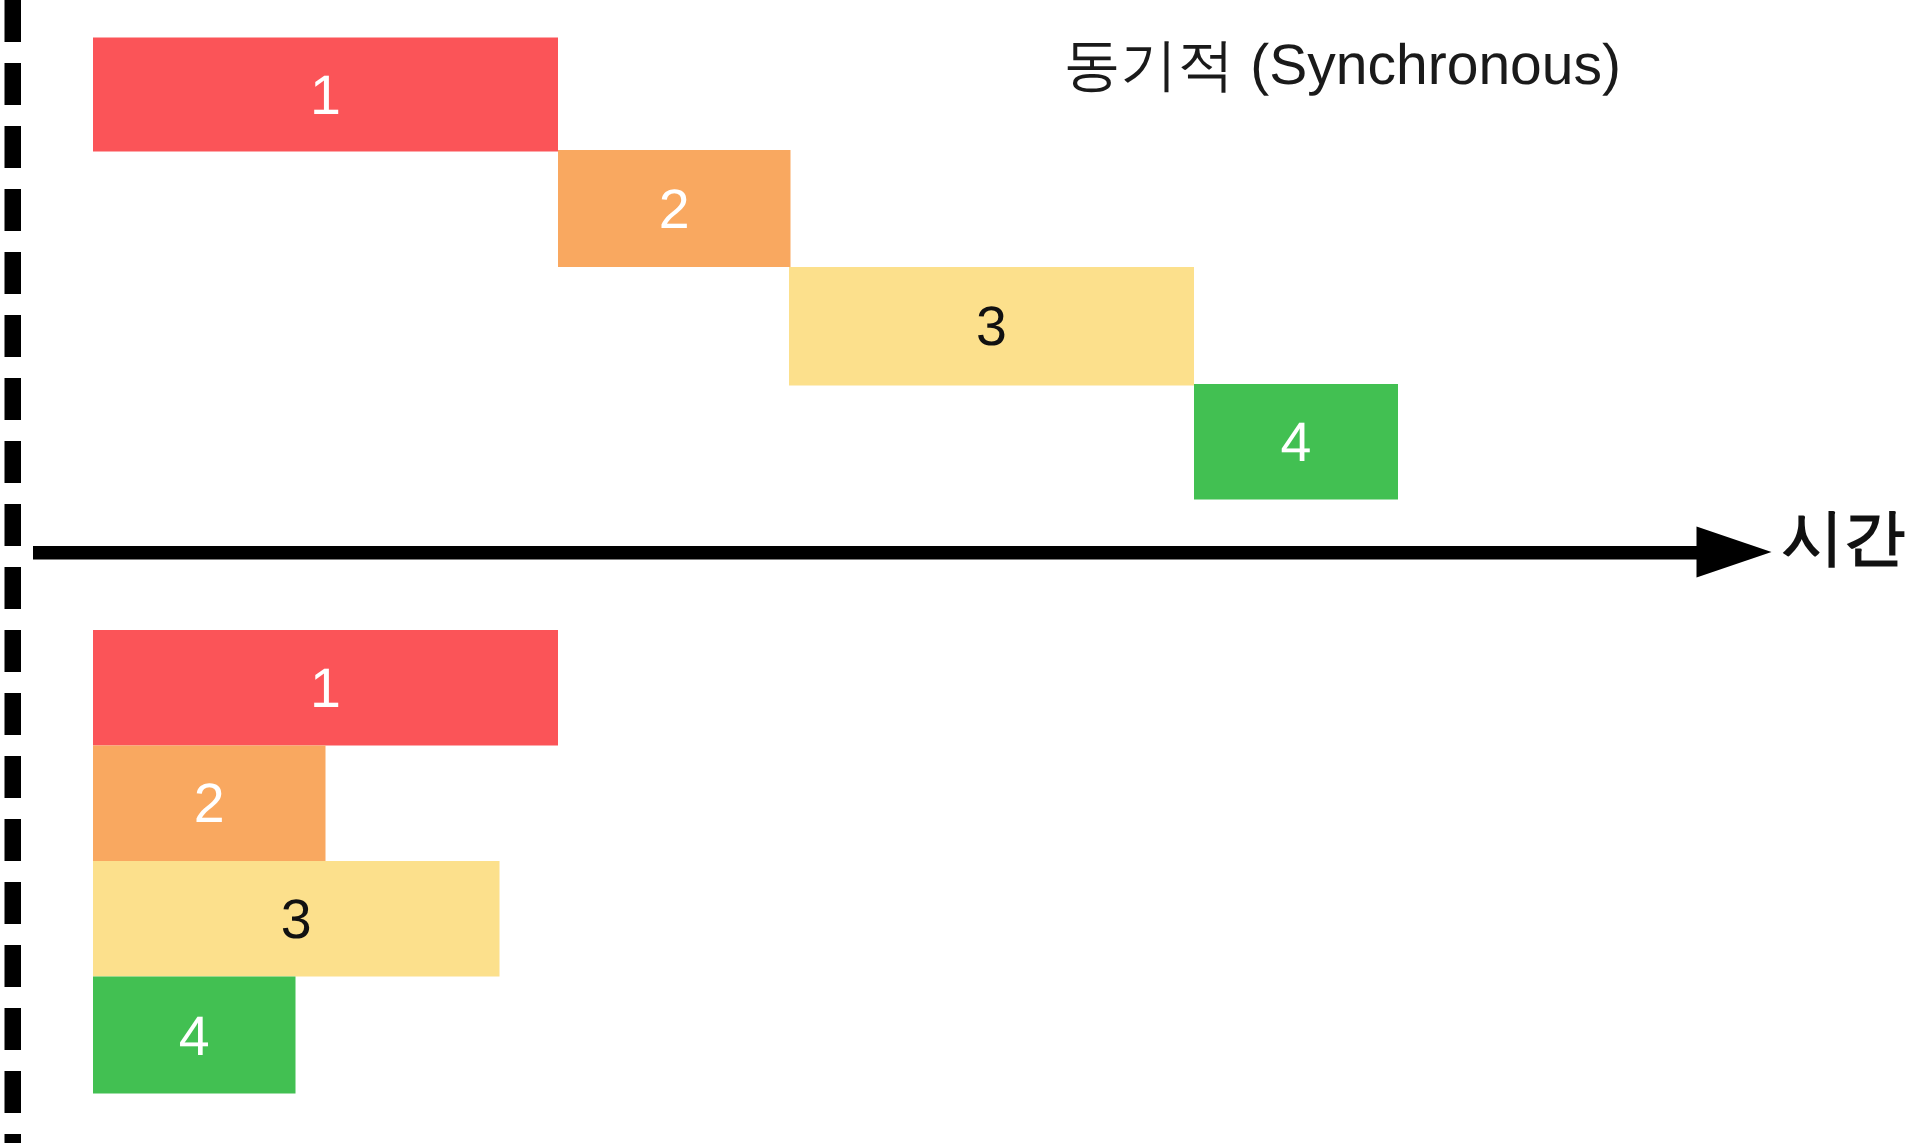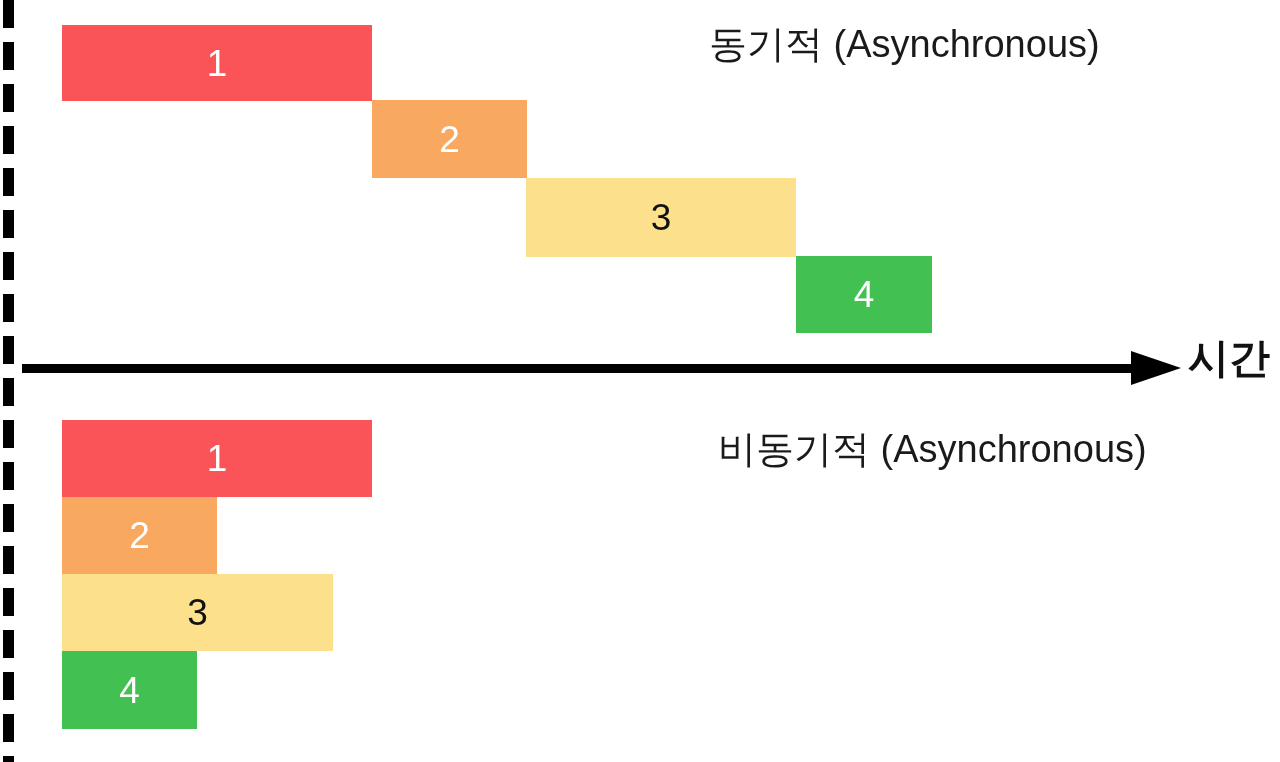--- a/index.html
+++ b/index.html
@@ -92,23 +92,22 @@
   }
   .bar .bar-label { pointer-events: none; }
 </style>
 </head>
 <body>
 
 <div id="canvas">
 
   <div class="start-line"></div>
 
-  <div class="section-title" id="title-sync">동기적 (Asynchronous)</div>
+  <div class="section-title" id="title-sync">동기적 (Synchronous)</div>
 
-  <div class="section-title" id="title-async">비동기적 (Asynchronous)</div>
 
   <div id="bars-sync">
       <div class="bar" style="left: 62px; top: 25px; width: 310px; height: 76px; background: rgb(251, 84, 88);">
         <span class="bar-label" style="color: rgb(255, 255, 255);">1</span>
       </div>
       <div class="bar" style="left: 372px; top: 100px; width: 155px; height: 78px; background: rgb(249, 168, 96);">
         <span class="bar-label" style="color: rgb(255, 255, 255);">2</span>
       </div>
       <div class="bar" style="left: 526px; top: 178px; width: 270px; height: 79px; background: rgb(252, 224, 140);">
         <span class="bar-label" style="color: rgb(17, 17, 17);">3</span>

